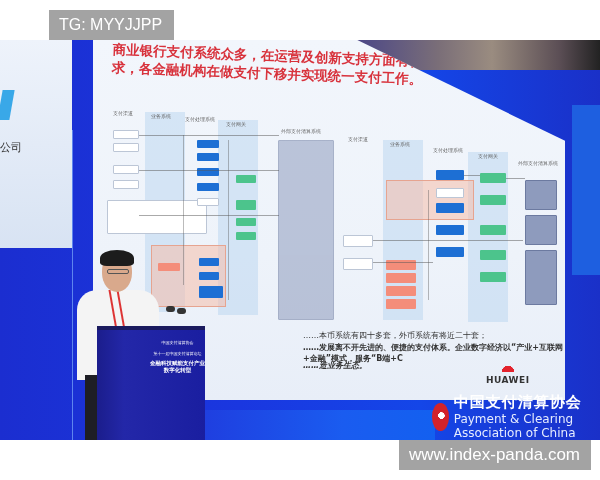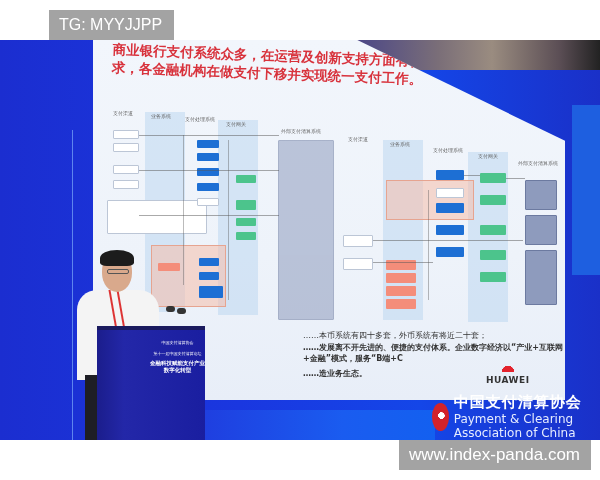--- a/index.html
+++ b/index.html
@@ -50,20 +50,24 @@
 </style>
 </head>
 <body>
 
 <div class="wm-top">TG: MYYJJPP</div>
 
 <div class="scene">
   <div class="stage-bg"></div>
   <div class="ceiling"></div>
 
+  <div class="left-screen">
+    <div class="blueshape"></div>
+    <div class="txt">公司</div>
+  </div>
   <div class="left-lines"></div>
   <div class="right-panel"></div>
 
   <div class="slide">
     <div class="slide-title">商业银行支付系统众多，在运营及创新支持方面有很大的问题。利用XC要求，各金融机构在做支付下移并实现统一支付工作。</div>
 
     <div class="diagram">
       <div class="col" style="left:52px;top:72px;width:40px;height:200px;"></div>
       <div class="col" style="left:125px;top:80px;width:40px;height:195px;"></div>
       <div class="diag" style="left:20px;top:70px;">支付渠道</div>
@@ -140,21 +144,21 @@
 
       <div class="line" style="left:280px;top:200px;width:150px;height:1px;opacity:0.5;"></div>
       <div class="line" style="left:280px;top:222px;width:60px;height:1px;opacity:0.5;"></div>
       <div class="line" style="left:371px;top:135px;width:16px;height:1px;opacity:0.5;"></div>
       <div class="line" style="left:413px;top:138px;width:19px;height:1px;opacity:0.5;"></div>
       <div class="line" style="left:335px;top:150px;width:1px;height:110px;opacity:0.4;"></div>
     </div>
 
     <div class="bottom-text" style="top:302px;font-weight:bold;">……发展离不开先进的、便捷的支付体系。企业数字经济以“产业+互联网+金融”模式，服务“B端+C</div>
     <div class="bottom-text" style="top:290px;">……本币系统有四十多套，外币系统有将近二十套；</div>
-    <div class="bottom-text" style="top:328px;font-weight:bold;">……造业务生态。</div>
+    <div class="bottom-text" style="top:320px;font-weight:bold;font-style:italic;">……造业务生态。</div>
 
     <div class="huawei">
       <span class="petal"></span>
       <span>HUAWEI</span>
     </div>
   </div>
 
   <div class="floor-lines"></div>
 
   <div class="speaker">

